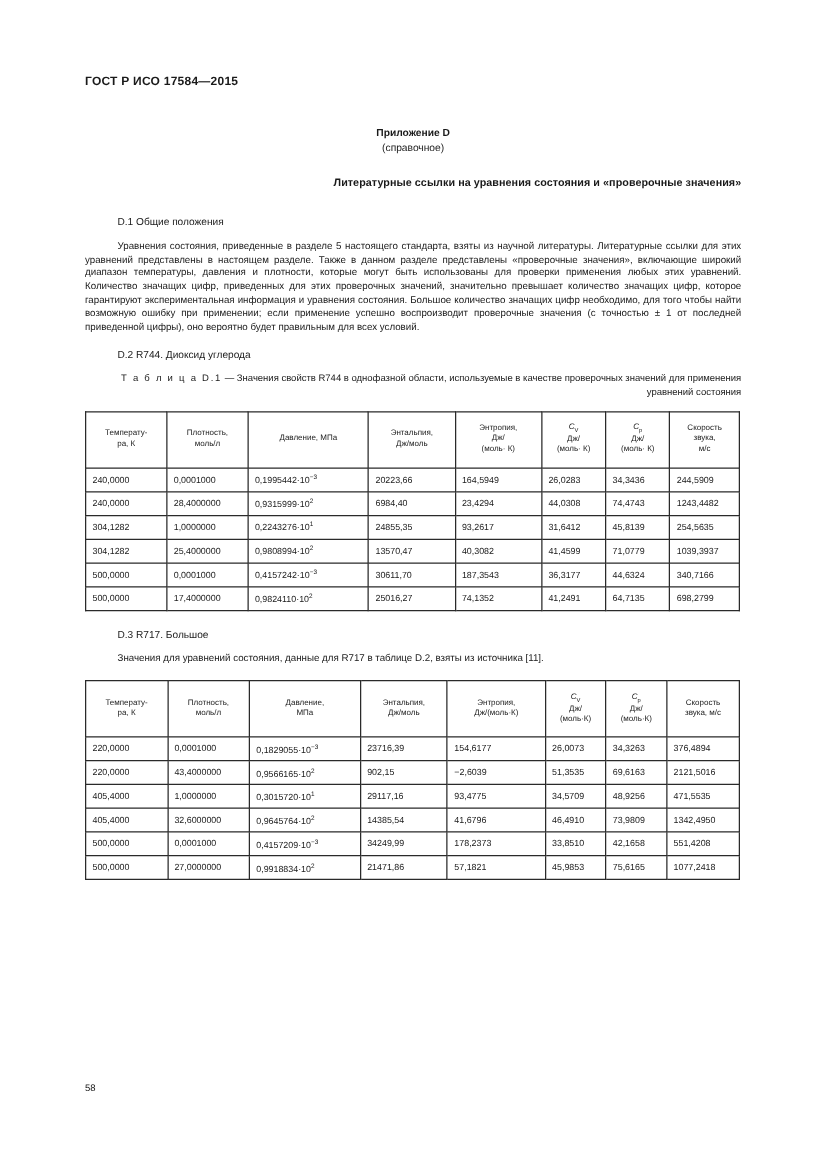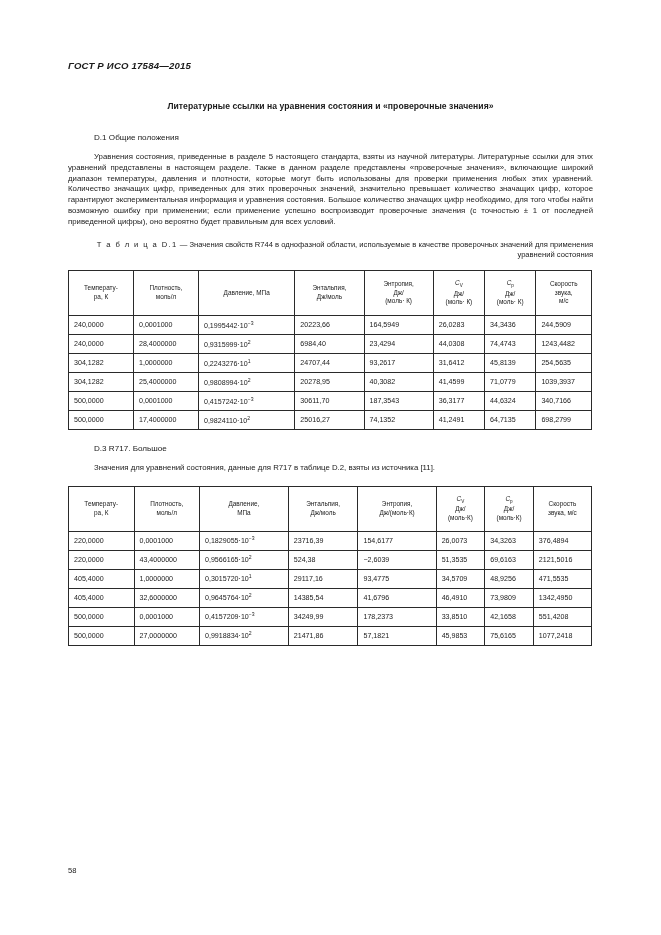--- a/index.html
+++ b/index.html
@@ -27,40 +27,39 @@
     position: absolute;
     left: 68px;
     top: 60px;
     width: 525px;
   }
   .doc-header {
     font-size: 9.6px;
     font-weight: bold;
     letter-spacing: 0.2px;
     margin: 0 0 30px 0;
-    font-style: italic;
   }
   .annex-block {
     text-align: center;
     margin-bottom: 16px;
   }
   .annex-title {
     font-size: 8.2px;
     font-weight: bold;
     line-height: 1.45;
   }
   .annex-sub {
     font-size: 8.2px;
     font-weight: normal;
     line-height: 1.45;
   }
   .annex-heading {
     font-size: 8.6px;
     font-weight: bold;
-    text-align: center;
+    text-align: right;
     margin: 12px 0 22px 0;
     letter-spacing: 0.05px;
   }
   .section-heading {
     font-size: 8.1px;
     font-weight: normal;
     margin: 0 0 10px 0;
     padding-left: 26px;
   }
   p.body-text {
@@ -151,26 +150,31 @@
 </style>
 </head>
 <body>
 
 <div class="page">
 
   <div class="content">
 
     <div class="doc-header">ГОСТ Р ИСО 17584—2015</div>
 
+    <div class="annex-block">
+      <div class="annex-title">Приложение D</div>
+      <div class="annex-sub">(справочное)</div>
+    </div>
 
     <div class="annex-heading">Литературные ссылки на уравнения состояния и «проверочные значения»</div>
 
     <div class="section-heading">D.1 Общие положения</div>
     <p class="body-text">Уравнения состояния, приведенные в разделе 5 настоящего стандарта, взяты из научной литературы. Литературные ссылки для этих уравнений представлены в настоящем разделе. Также в данном разделе представлены «проверочные значения», включающие широкий диапазон температуры, давления и плотности, которые могут быть использованы для проверки применения любых этих уравнений. Количество значащих цифр, приведенных для этих проверочных значений, значительно превышает количество значащих цифр, которое гарантируют экспериментальная информация и уравнения состояния. Большое количество значащих цифр необходимо, для того чтобы найти возможную ошибку при применении; если применение успешно воспроизводит проверочные значения (с точностью ± 1 от последней приведенной цифры), оно вероятно будет правильным для всех условий.</p>
 
+    <div class="section-heading">D.2 R744. Диоксид углерода</div>
 
     <div class="table-caption"><span class="caption-label">Т а б л и ц а  D.1</span><span> — Значения свойств R744 в однофазной области, используемые в качестве проверочных значений для применения уравнений состояния</span></div>
 
     <table class="data-table t1">
       <colgroup>
         <col class="c0">
           <col class="c1">
           <col class="c2">
           <col class="c3">
         <col class="c4">
@@ -208,31 +212,31 @@
             <td>6984,40</td>
             <td>23,4294</td>
             <td>44,0308</td>
             <td>74,4743</td>
             <td>1243,4482</td>
           </tr>
           <tr>
             <td>304,1282</td>
             <td>1,0000000</td>
             <td>0,2243276·10<span class="sup">1</span></td>
-            <td>24707,44</td>
+            <td>24855,35</td>
             <td>93,2617</td>
             <td>31,6412</td>
             <td>45,8139</td>
             <td>254,5635</td>
           </tr>
           <tr>
             <td>304,1282</td>
             <td>25,4000000</td>
             <td>0,9808994·10<span class="sup">2</span></td>
-            <td>20278,95</td>
+            <td>13570,47</td>
             <td>40,3082</td>
             <td>41,4599</td>
             <td>71,0779</td>
             <td>1039,3937</td>
           </tr>
           <tr>
             <td>500,0000</td>
             <td>0,0001000</td>
             <td>0,4157242·10<span class="sup">−3</span></td>
             <td>30611,70</td>
@@ -289,21 +293,21 @@
             <td>23716,39</td>
             <td>154,6177</td>
             <td>26,0073</td>
             <td>34,3263</td>
             <td>376,4894</td>
           </tr>
           <tr>
             <td>220,0000</td>
             <td>43,4000000</td>
             <td>0,9566165·10<span class="sup">2</span></td>
-            <td>524,38</td>
+            <td>902,15</td>
             <td>−2,6039</td>
             <td>51,3535</td>
             <td>69,6163</td>
             <td>2121,5016</td>
           </tr>
           <tr>
             <td>405,4000</td>
             <td>1,0000000</td>
             <td>0,3015720·10<span class="sup">1</span></td>
             <td>29117,16</td>

